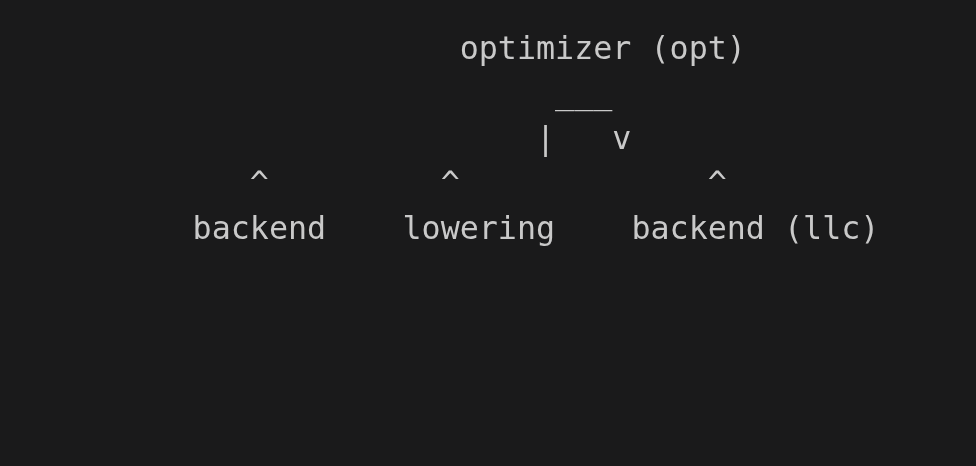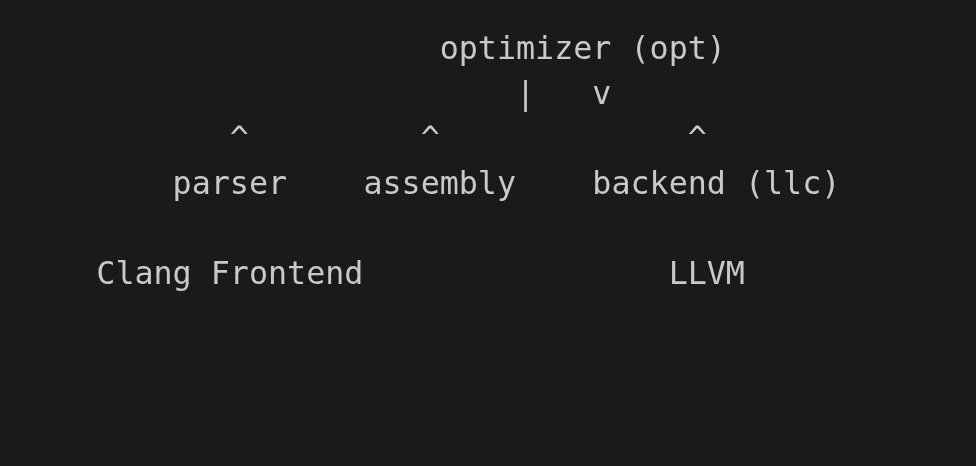--- a/index.html
+++ b/index.html
@@ -13,20 +13,21 @@
     overflow: hidden;
   }
   body {
     background: var(--bg);
     color: var(--fg);
   }
   .screen {
     width: 976px;
     height: 466px;
     background: var(--bg);
+    padding-left: 20px;
   }
   .ascii-diagram {
     font-family: "DejaVu Sans Mono", "Liberation Mono", monospace;
     font-size: 31.7px;
     line-height: 45px;
     color: var(--fg);
     padding-top: 26px;
     padding-left: 20px;
   }
   .ascii-line {
@@ -34,19 +35,19 @@
     min-height: 45px;
     height: 45px;
   }
 </style>
 </head>
 <body>
 
 <div class="screen">
   <div class="ascii-diagram">
     <div class="ascii-line">                      optimizer (opt)</div>
+    <div class="ascii-line">                           ___</div>
     <div class="ascii-line">                          |   v</div>
     <div class="ascii-line">           ^         ^             ^</div>
-    <div class="ascii-line">        parser    assembly    backend (llc)</div>
+    <div class="ascii-line">        backend    lowering    backend (llc)</div>
     <div class="ascii-line"></div>
-    <div class="ascii-line">    Clang Frontend                LLVM</div>
   </div>
 </div>
 
 </body></html>

